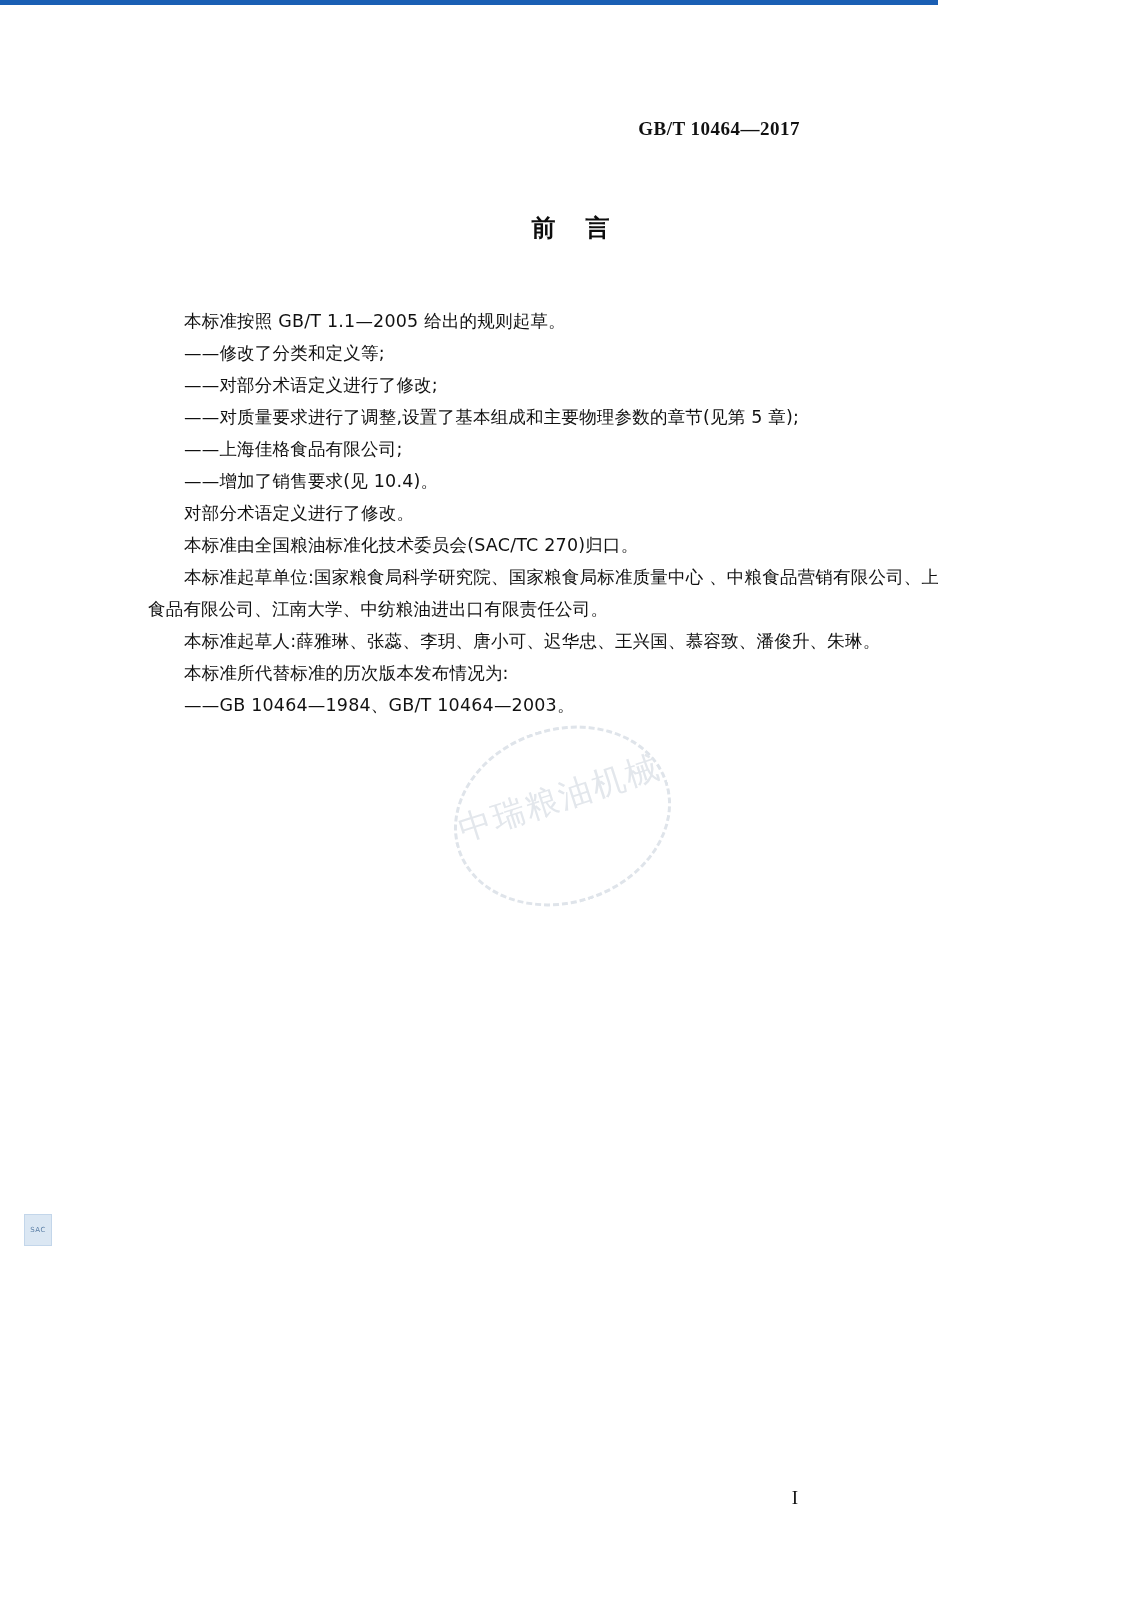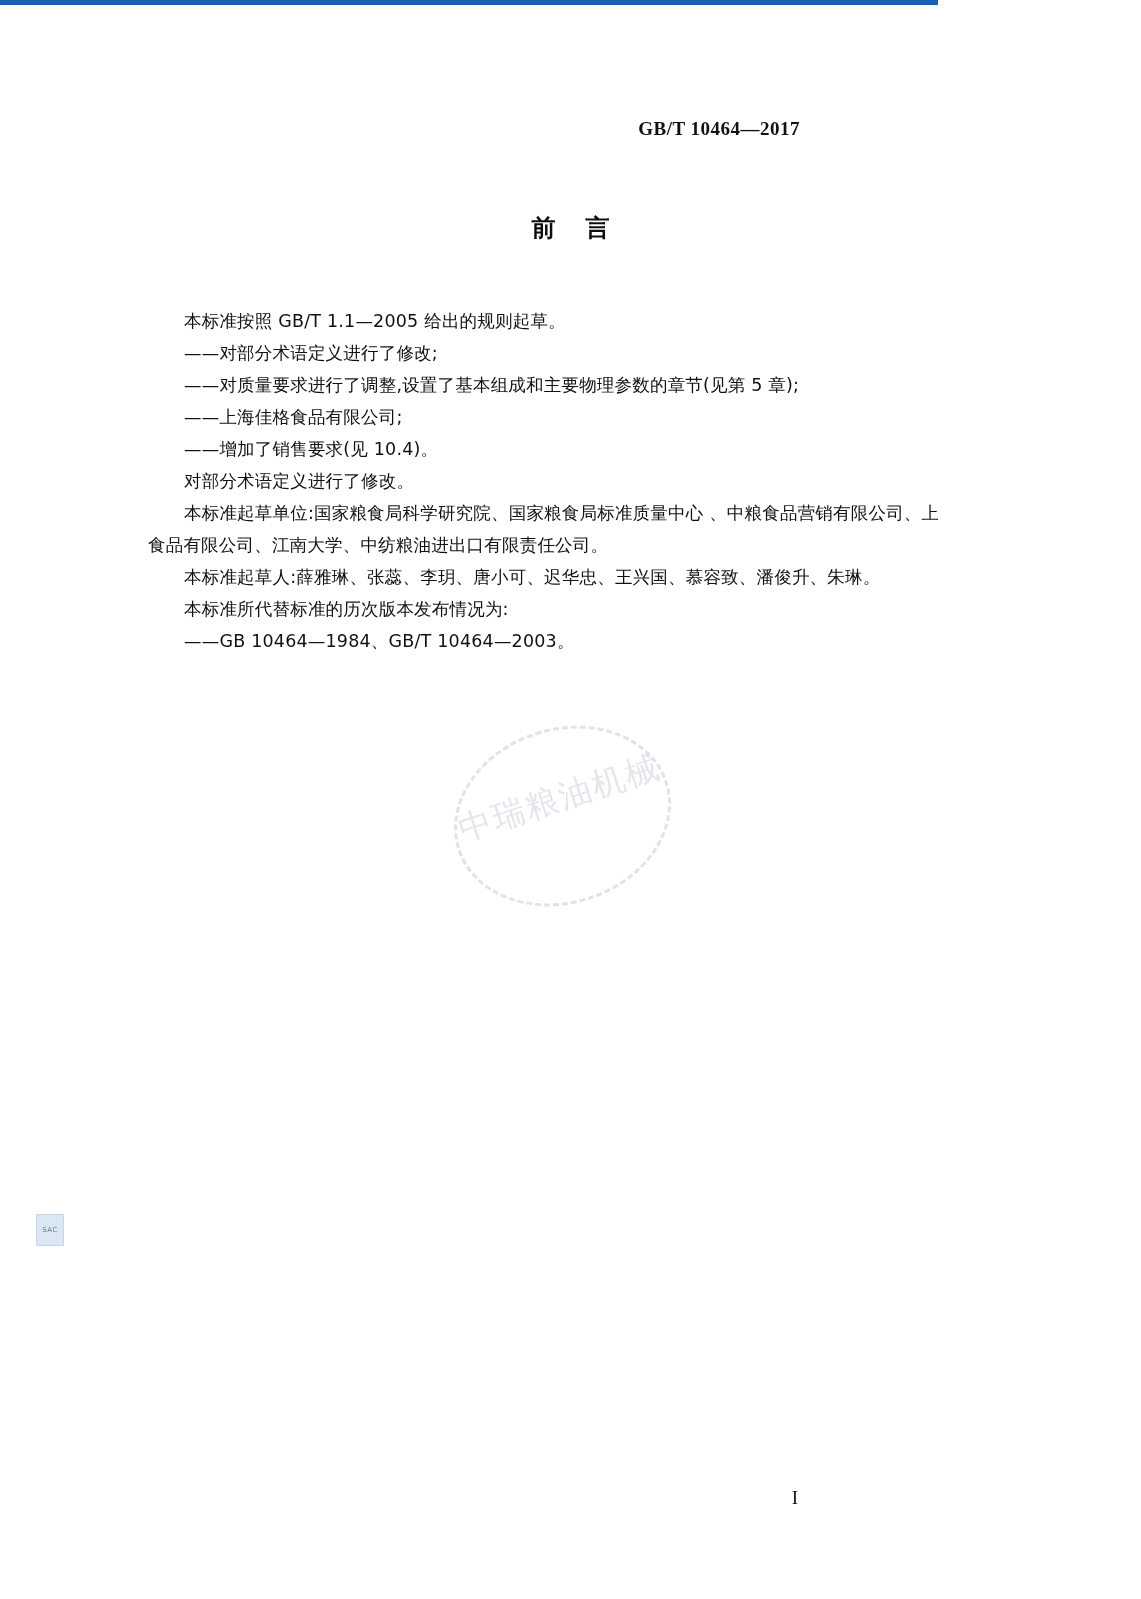--- a/index.html
+++ b/index.html
@@ -95,21 +95,21 @@
     text-align: center;
     font-family: "DejaVu Sans", sans-serif;
     font-size: 33px;
     color: #e3e7ec;
     letter-spacing: 2px;
     transform: rotate(-18deg);
     white-space: nowrap;
   }
   .sac-logo {
     position: absolute;
-    left: 36px;
+    left: 24px;
     top: 1214px;
     width: 26px;
     height: 30px;
     background: #dbe7f3;
     border: 1px solid #c3d6ea;
   }
   .sac-logo span {
     display: block;
     font-family: "DejaVu Sans", sans-serif;
     font-size: 7px;
@@ -133,25 +133,27 @@
 <div class="page">
 
   <div class="top-bar"></div>
 
   <div class="std-number">GB/T  10464—2017</div>
 
   <div class="doc-title">前言</div>
 
   <div class="body-block">
     <p class="para">本标准按照 GB/T 1.1—2005 给出的规则起草。</p>
+    <p class="para dash">——修改了分类和定义等;</p>
     <p class="para dash">——对部分术语定义进行了修改;</p>
     <p class="para dash">——对质量要求进行了调整,设置了基本组成和主要物理参数的章节(见第 5 章);</p>
     <p class="para dash">——上海佳格食品有限公司;</p>
     <p class="para dash">——增加了销售要求(见 10.4)。</p>
     <p class="para">对部分术语定义进行了修改。</p>
+    <p class="para">本标准由全国粮油标准化技术委员会(SAC/TC 270)归口。</p>
     <p class="para hang">本标准起草单位:国家粮食局科学研究院、国家粮食局标准质量中心 、中粮食品营销有限公司、上海佳格食品有限公司、江南大学、中纺粮油进出口有限责任公司。</p>
     <p class="para">本标准起草人:薛雅琳、张蕊、李玥、唐小可、迟华忠、王兴国、慕容致、潘俊升、朱琳。</p>
     <p class="para">本标准所代替标准的历次版本发布情况为:</p>
     <p class="para dash">——GB 10464—1984、GB/T 10464—2003。</p>
   </div>
 
   <div class="watermark">
     <div class="ring"></div>
     <div class="wtext">中瑞粮油机械</div>
   </div>

